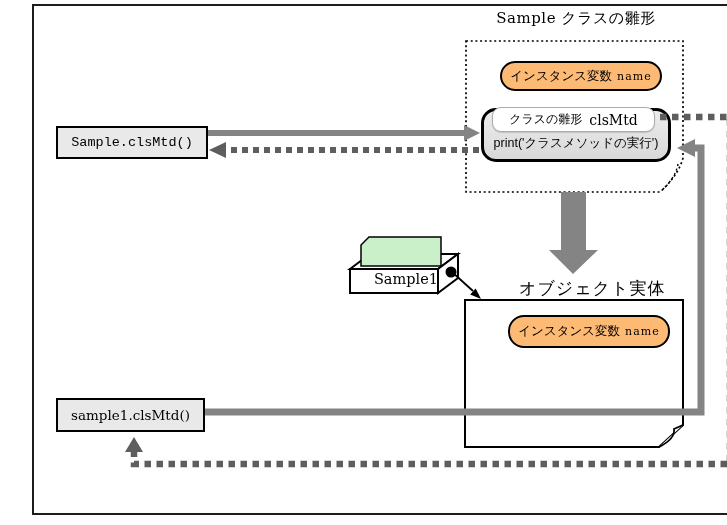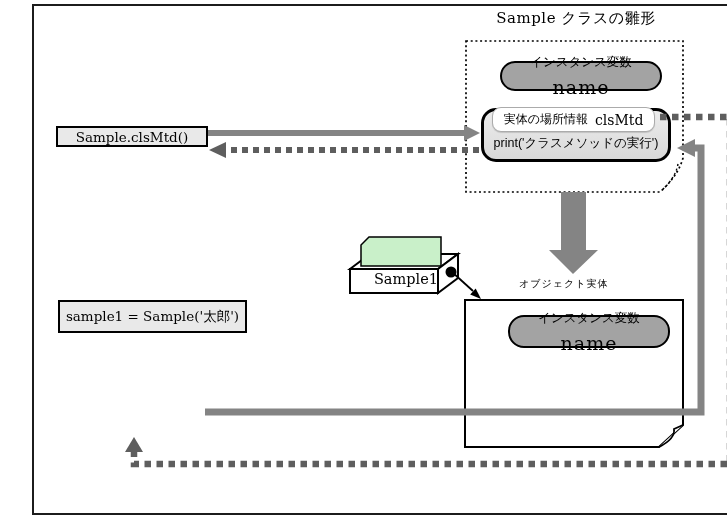--- a/index.html
+++ b/index.html
@@ -14,25 +14,25 @@
 
   .frame { left:4px; top:4px; width:715px; height:511px; border:2px solid #1c1c1c; }
 
   .serif { font-family:"DejaVu Serif","Liberation Serif",serif; }
   .jp    { font-family:"Liberation Sans","DejaVu Sans",sans-serif; }
 
   .title { left:462px; top:9px; width:172px; text-align:center; font-size:15px;
            font-family:"DejaVu Serif","Liberation Serif",serif; letter-spacing:.5px; }
 
   .pill {
-    background:#a3a3a3; border:2px solid #000; border-radius:16px;
-    display:flex; align-items:center; justify-content:center; gap:5px;flex-direction:column;
+    background:#fdba74; border:2px solid #000; border-radius:16px;
+    display:flex; align-items:center; justify-content:center; gap:5px;
   }
   .pill .lbl { font-size:12.5px; }
-  .pill .val { font-size:19px; letter-spacing:1px; }
+  .pill .val { font-size:11px; letter-spacing:1px; }
 
   .inst-var-template { left:472px; top:61px; width:162px; height:30px; }
   .inst-var-entity   { left:480px; top:315px; width:162px; height:33px; }
 
   .method-box {
     left:453px; top:108px; width:190px; height:54px;
     background:linear-gradient(var(--method-fill,#e9e9e9), #d9d9d9);
     border:3px solid #000; border-radius:15px;
     text-align:center; padding-top:24px; font-size:12.5px;
   }
@@ -43,27 +43,27 @@
     box-shadow:0 1px 1px rgba(0,0,0,.15);
   }
   .method-label .lbl { font-size:12px; }
   .method-label .val { font-size:14px; }
 
   .code-box {
     background:var(--box-fill,#e9e9e9); border:2.5px solid #000;
     display:flex; align-items:center; justify-content:center;
     font-family:"DejaVu Serif","Liberation Serif",serif; font-size:13.5px;
   }
-  .class-call    { left:28px; top:126px; width:152px; height:21px; }
+  .class-call    { left:28px; top:126px; width:152px; height:33px;font-family:Liberation Mono, monospace; }
   .create-call   { left:30px; top:300px; width:189px; height:33px; }
   .instance-call { left:28px; top:398px; width:149px; height:34px; }
 
   .caption { left:45px; top:341px; font-size:12.5px; letter-spacing:.3px; }
 
-  .entity-title { left:491px; top:277px; font-size:10px; letter-spacing:1px; }
+  .entity-title { left:491px; top:277px; font-size:17px; letter-spacing:1px; }
 
   .ref-label { left:322px; top:271px; width:88px; text-align:right;
                font-family:"DejaVu Serif","Liberation Serif",serif; font-size:14.5px; }
   .note-text { left:336px; top:239px; width:78px; font-size:10px; line-height:13px; }
   .note-text span { display:block; }
 
   
   .s-line  { stroke:var(--line-gray,#808080); }
   .f-line  { fill:var(--line-gray,#808080); }
   .s-dash  { stroke:var(--dash-gray,#5e5e5e); }
@@ -96,33 +96,33 @@
 
   <div class="abs pill inst-var-template">
     <span class="lbl jp">インスタンス変数</span>
     <span class="val serif">name</span>
   </div>
 
   <div class="abs method-box">
     <span class="jp">print('クラスメソッドの実行')</span>
   </div>
   <div class="abs method-label">
-    <span class="lbl jp">実体の場所情報</span>
+    <span class="lbl jp">クラスの雛形</span>
     <span class="val serif">clsMtd</span>
   </div>
 
   <div class="abs code-box class-call">
     <span>Sample.clsMtd()</span>
   </div>
 
-  <div class="abs code-box create-call">
-    <span>sample1 = Sample('太郎')</span>
-  </div>
 
 
+  <div class="abs code-box instance-call">
+    <span>sample1.clsMtd()</span>
+  </div>
 
 
   <div class="abs ref-label">Sample1</div>
 
   <div class="abs entity-title jp">オブジェクト実体</div>
 
   <div class="abs pill inst-var-entity">
     <span class="lbl jp">インスタンス変数</span>
     <span class="val serif">name</span>
   </div>

